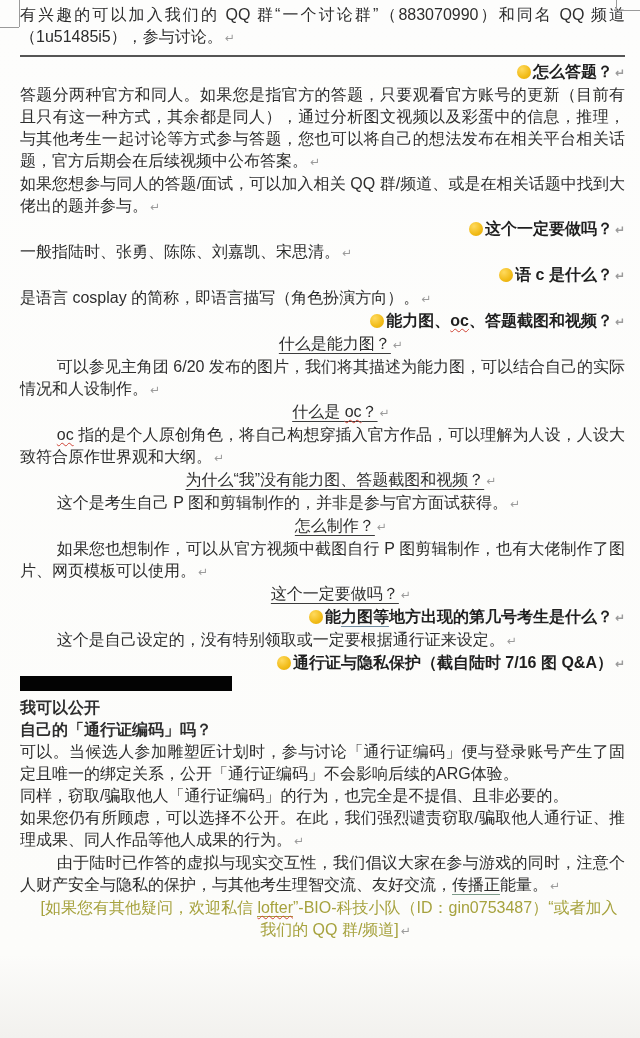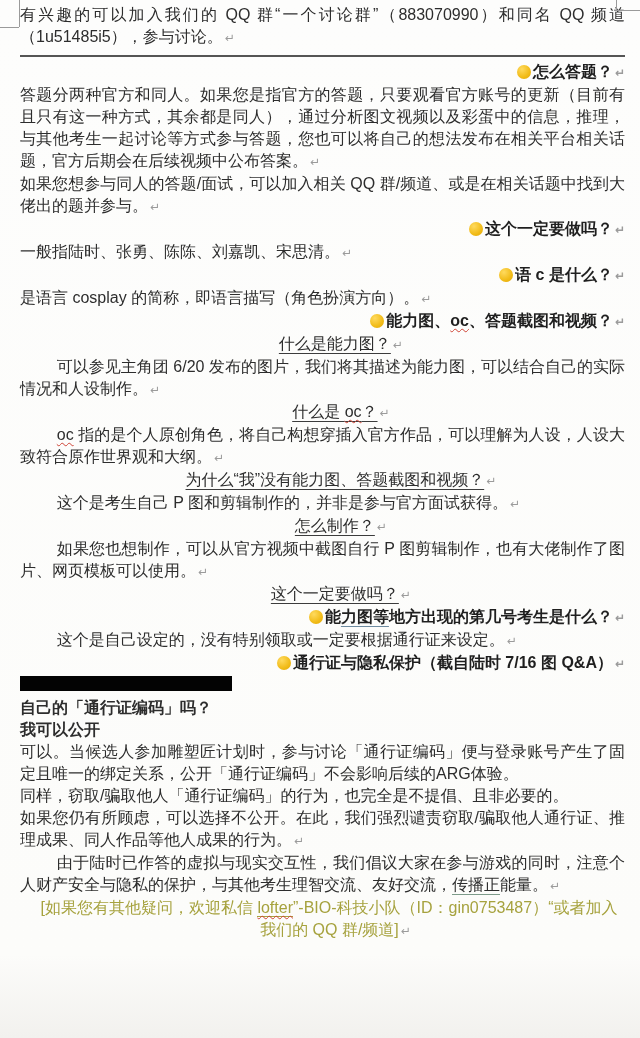--- a/index.html
+++ b/index.html
@@ -101,22 +101,22 @@
 
     
     <h2 class="bh"><span class="bullet"></span><span>能</span><span class="midline">力图等</span><span>地方出现的第几号考生是什么？</span><span class="pilcrow">↵</span></h2>
     <p class="indent"><span>这个是自己设定的，没有特别领取或一定要根据通行证来设定。</span><span class="pilcrow">↵</span></p>
 
     
     <h2 class="bh"><span class="bullet"></span><span>通行证与隐私保护</span><span>（截自陆时 7/16 图 Q&amp;A）</span><span class="pilcrow">↵</span></h2>
 
     <p class="qa-flow">
       <span class="qa-box">
-        </span></p><p class="qa-bold">自己的「通行证编码」吗？</p>
-        <p class="qa-bold">我可以公开</p>
+        </span></p><p class="qa-bold">我可以公开</p>
+        <p class="qa-bold">自己的「通行证编码」吗？</p>
         <p class="gap">可以。当候选人参加雕塑匠计划时，参与讨论「通行证编码」便与登录账号产生了固定且唯一的绑定关系，公开「通行证编码」不会影响后续的ARG体验。</p>
         <p class="gap">同样，窃取/骗取他人「通行证编码」的行为，也完全是不提倡、且非必要的。</p>
       <span>如果您仍有所顾虑，可以选择不公开。在此，我们强烈谴责窃取/骗取他人通行证、推理成果、同人作品等他人成果的行为。</span><span class="pilcrow">↵</span>
     <p></p>
 
     <p class="indent"><span>由于陆时已作答的虚拟与现实交互性，我们倡议大家在参与游戏的同时，注意个人财产安全与隐私的保护，与其他考生理智交流、友好交流，</span><span class="greenline">传播正</span><span>能量。</span><span class="pilcrow">↵</span></p>
 
     <p class="footer-note"><span>[如果您有其他疑问，欢迎私信 </span><span class="lofter">lofter</span><span>”-BIO-科技小队（ID：gin0753487）“或者加入我们的 QQ 群/频道]</span><span class="pilcrow">↵</span></p>
   </div>
 </div>

